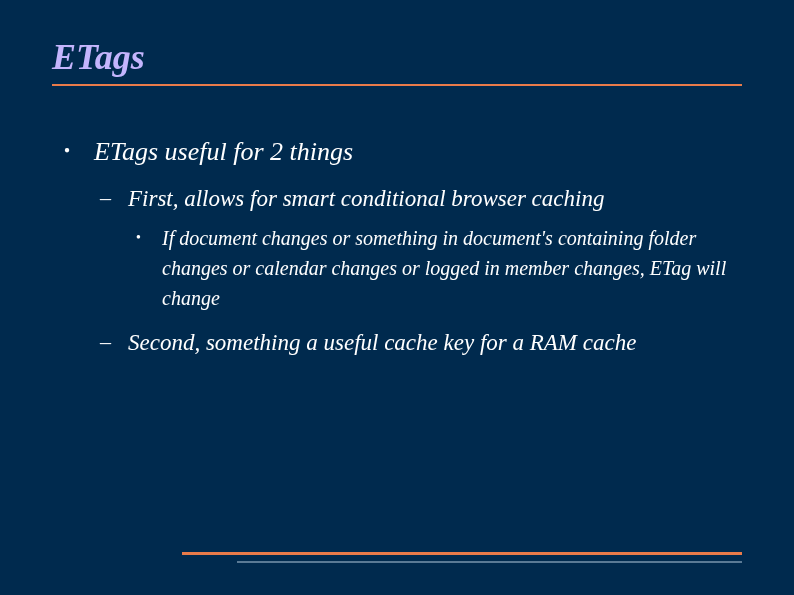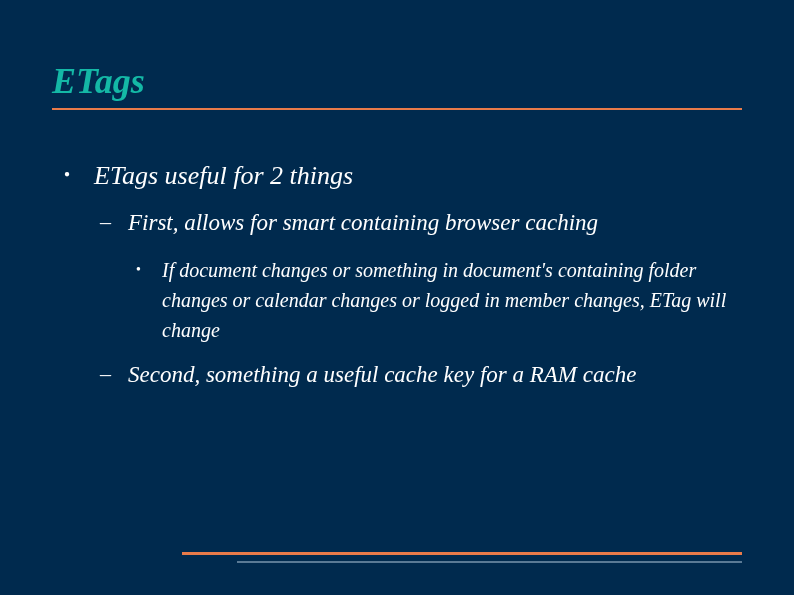--- a/index.html
+++ b/index.html
@@ -14,22 +14,22 @@
   }
   .slide {
     width: 100%;
     height: 100%;
     position: relative;
   }
   .title {
     font-style: italic;
     font-weight: bold;
     font-size: 36px;
-    color: #14b8a6;
-    padding: 60px 0 0 52px;
+    color: #c4b5fd;
+    padding: 36px 0 0 52px;
     font-family: Georgia, 'Times New Roman', serif;
   }
   .title-underline {
     height: 2px;
     background: #e87b4a;
     margin: 6px 52px 0 52px;
   }
   .body {
     padding: 48px 60px 0 60px;
   }
@@ -67,21 +67,21 @@
   ul.l2 > li::before {
     content: "–";
     position: absolute;
     left: 6px;
     top: 0;
     font-size: 22px;
     color: #ffffff;
   }
   ul.l3 {
     list-style: none;
-    margin-top: 16px;
+    margin-top: 8px;
   }
   ul.l3 > li {
     position: relative;
     padding-left: 34px;
     font-size: 20px;
     color: #ffffff;
     line-height: 1.5;
   }
   ul.l3 > li::before {
     content: "●";
@@ -115,21 +115,21 @@
 <div class="slide">
   <div class="title">ETags</div>
   <div class="title-underline"></div>
 
   <div class="body">
     <ul class="l1">
       <li>
         <span>ETags useful for 2 things</span>
         <ul class="l2">
           <li>
-            <span>First, allows for smart containing browser caching</span>
+            <span>First, allows for smart conditional browser caching</span>
             <ul class="l3">
               <li>
                 <span>If document changes or something in document's containing folder changes or calendar changes or logged in member changes, ETag will change</span>
               </li>
             </ul>
           </li>
           <li>
             <span>Second, something a useful cache key for a RAM cache</span>
           </li>
         </ul>

